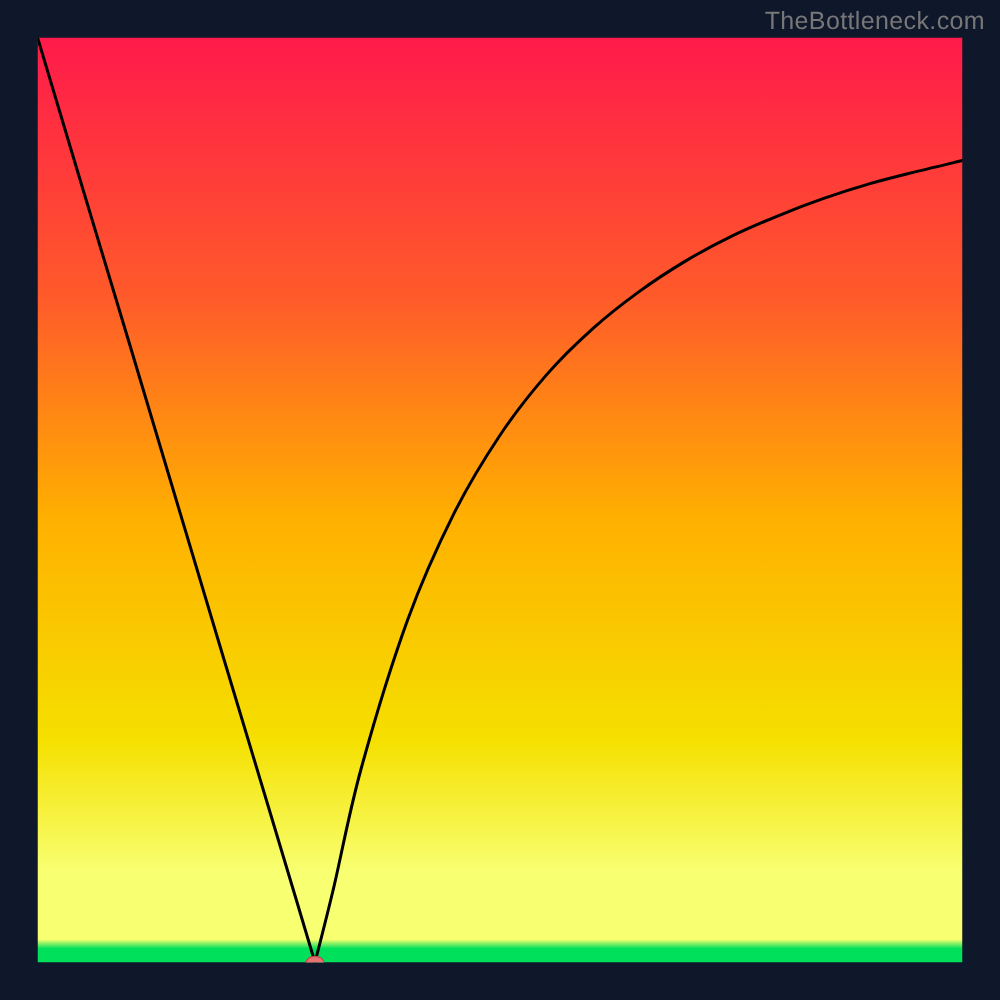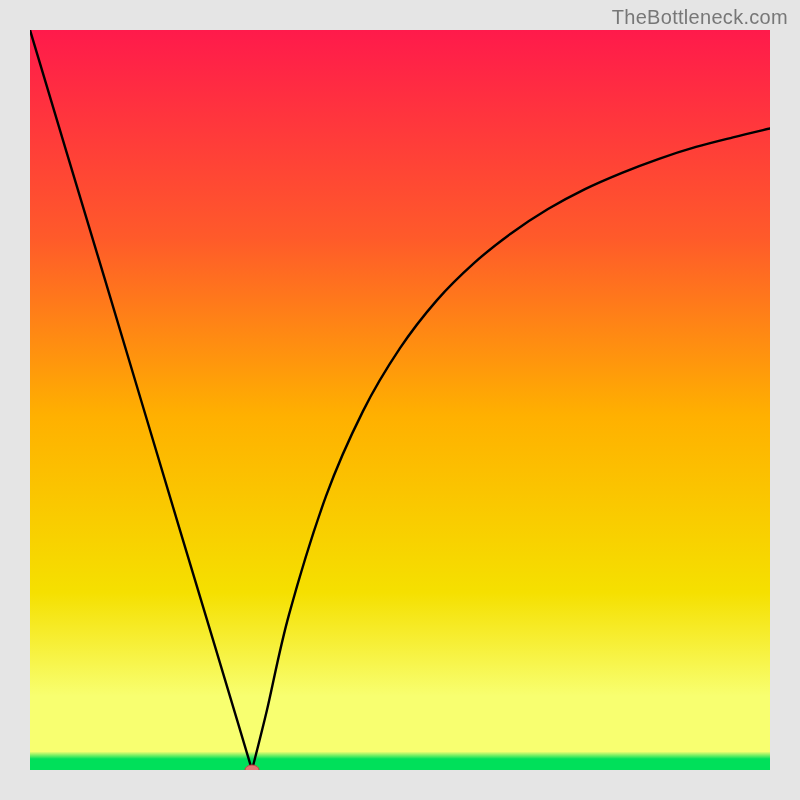--- a/index.html
+++ b/index.html
@@ -10,21 +10,21 @@
     overflow: hidden;
     background: #000;
     font-family: Arial, Helvetica, sans-serif;
   }
   .frame {
     position: absolute;
     left: 0;
     top: 0;
     width: 800px;
     height: 800px;
-    background: #e5e5e5;
+    background: #0f172a;
   }
   .plot-area {
     position: absolute;
     left: 30px;
     top: 30px;
     width: 740px;
     height: 740px;
   }
   .watermark {
     position: absolute;

